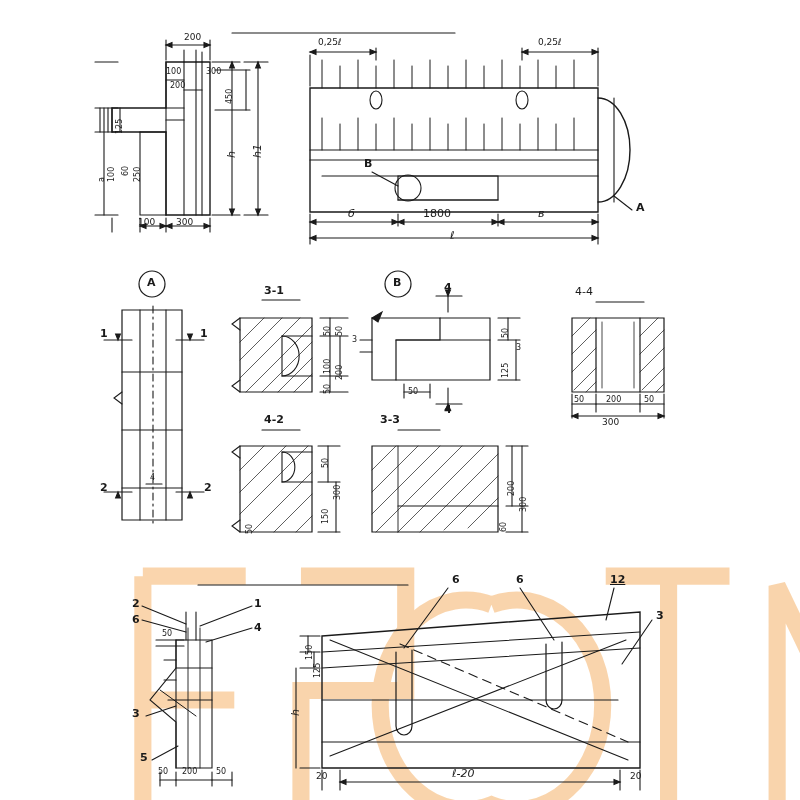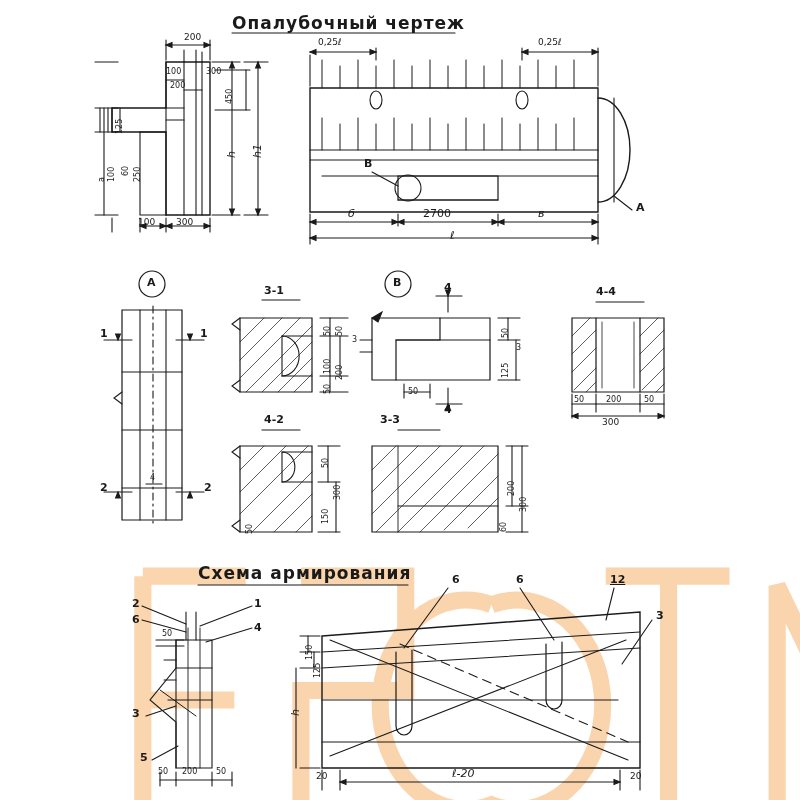--- a/index.html
+++ b/index.html
@@ -379,22 +379,20 @@
       <line x1="620" y1="770" x2="620" y2="790"></line>
       <line x1="640" y1="770" x2="640" y2="790"></line>
       <line x1="340" y1="782" x2="620" y2="782"></line>
       <path d="M340 782 l6 -2.4 v4.8 z" fill="#1a1a1a"></path>
       <path d="M620 782 l-6 -2.4 v4.8 z" fill="#1a1a1a"></path>
     </g>
 
     <circle cx="398" cy="284" r="13" stroke="#1a1a1a" stroke-width="1.2" fill="none"></circle>
   </svg>
 
-  <div class="ttl" style="left:232px;top:13px;">Опалубочный чертеж</div>
-  <div class="ttl" style="left:198px;top:563px;">Схема армирования</div>
 
   <div class="lbl small" style="left:184px;top:33px;">200</div>
   <div class="lbl tiny" style="left:166px;top:68px;">100</div>
   <div class="lbl tiny" style="left:170px;top:82px;">200</div>
   <div class="lbl tiny" style="left:206px;top:68px;">300</div>
   <div class="lbl tiny vert" style="left:226px;top:104px;transform:rotate(-90deg);">450</div>
   <div class="lbl tiny vert" style="left:116px;top:134px;transform:rotate(-90deg);">125</div>
 
   <div class="lbl tiny vert" style="left:98px;top:182px;transform:rotate(-90deg);">a</div>
   <div class="lbl tiny vert" style="left:108px;top:182px;transform:rotate(-90deg);">100</div>
@@ -403,33 +401,33 @@
 
   <div class="lbl small" style="left:138px;top:218px;">100</div>
   <div class="lbl small" style="left:176px;top:218px;">300</div>
 
   <div class="lbl vert" style="left:226px;top:158px;transform:rotate(-90deg);font-style:italic;">h</div>
   <div class="lbl vert" style="left:252px;top:158px;transform:rotate(-90deg);font-style:italic;">h1</div>
 
   <div class="lbl small" style="left:318px;top:38px;">0,25ℓ</div>
   <div class="lbl small" style="left:538px;top:38px;">0,25ℓ</div>
   <div class="lbl" style="left:348px;top:208px;font-style:italic;">б</div>
-  <div class="lbl" style="left:423px;top:208px;">2700</div>
+  <div class="lbl" style="left:423px;top:208px;">1800</div>
   <div class="lbl" style="left:538px;top:208px;font-style:italic;">в</div>
   <div class="lbl" style="left:450px;top:230px;font-style:italic;">ℓ</div>
   <div class="lbl" style="left:636px;top:202px;font-weight:700;">А</div>
   <div class="lbl" style="left:364px;top:158px;font-weight:700;">В</div>
 
   <div class="lbl" style="left:147px;top:277px;font-weight:700;">А</div>
   <div class="lbl" style="left:393px;top:277px;font-weight:700;">В</div>
 
   <div class="lbl" style="left:264px;top:285px;font-weight:700;">3-1</div>
   <div class="lbl" style="left:264px;top:414px;font-weight:700;">4-2</div>
   <div class="lbl" style="left:380px;top:414px;font-weight:700;">3-3</div>
-  <div class="lbl" style="left:596px;top:286px;font-weight:700;">4-4</div>
+  <div class="lbl" style="left:575px;top:286px;font-weight:400;">4-4</div>
 
   <div class="lbl" style="left:100px;top:328px;font-weight:700;">1</div>
   <div class="lbl" style="left:200px;top:328px;font-weight:700;">1</div>
   <div class="lbl" style="left:100px;top:482px;font-weight:700;">2</div>
   <div class="lbl" style="left:204px;top:482px;font-weight:700;">2</div>
   <div class="lbl tiny" style="left:150px;top:474px;">4</div>
 
   <div class="lbl tiny vert" style="left:324px;top:336px;transform:rotate(-90deg);">50</div>
   <div class="lbl tiny vert" style="left:324px;top:374px;transform:rotate(-90deg);">100</div>
   <div class="lbl tiny vert" style="left:324px;top:394px;transform:rotate(-90deg);">50</div>

